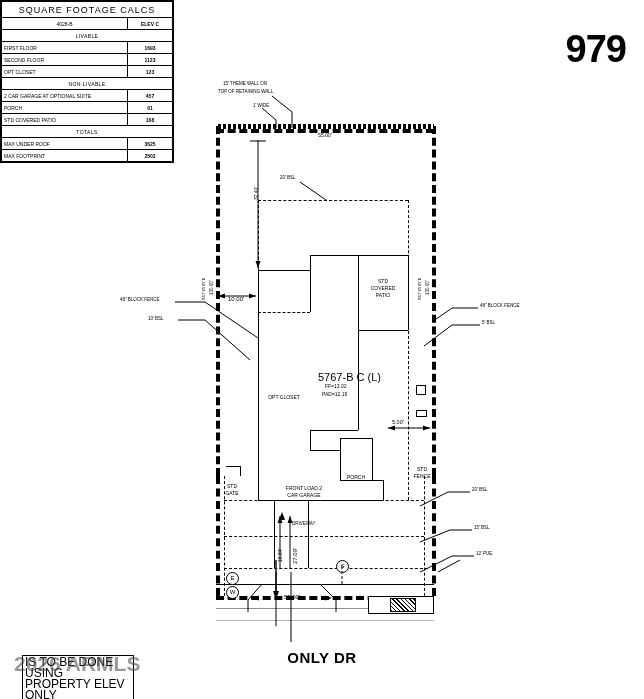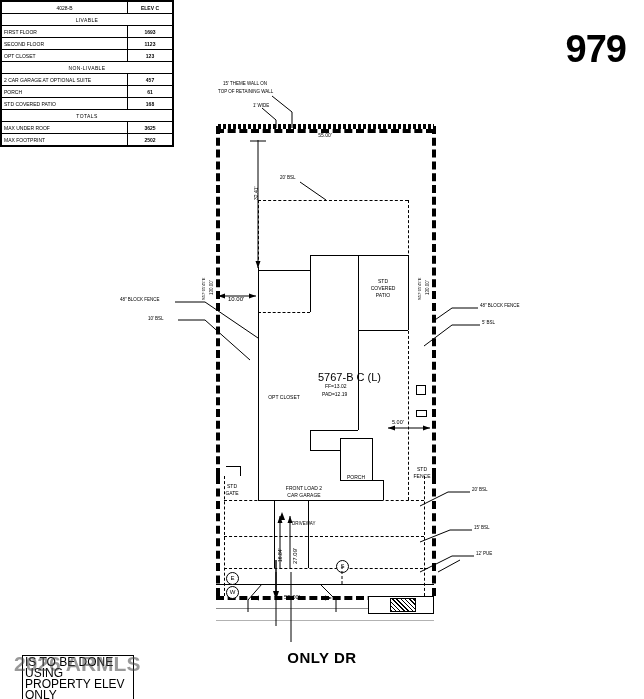--- a/index.html
+++ b/index.html
@@ -94,20 +94,23 @@
 <body>
 
 <div id="sheet">
 
   <div class="txt" id="lot-number">979</div>
 
   <div id="sfc-table">
     <table>
       <tbody id="sfc-body">
           <tr>
+            <td class="title" colspan="2">SQUARE FOOTAGE CALCS</td>
+          </tr>
+          <tr>
             <td class="sub">4028-B</td>
             <td class="val">ELEV C</td>
           </tr>
           <tr>
             <td class="sechead" colspan="2">LIVABLE</td>
           </tr>
           <tr>
             <td>FIRST FLOOR</td>
             <td class="val">1693</td>
           </tr>

